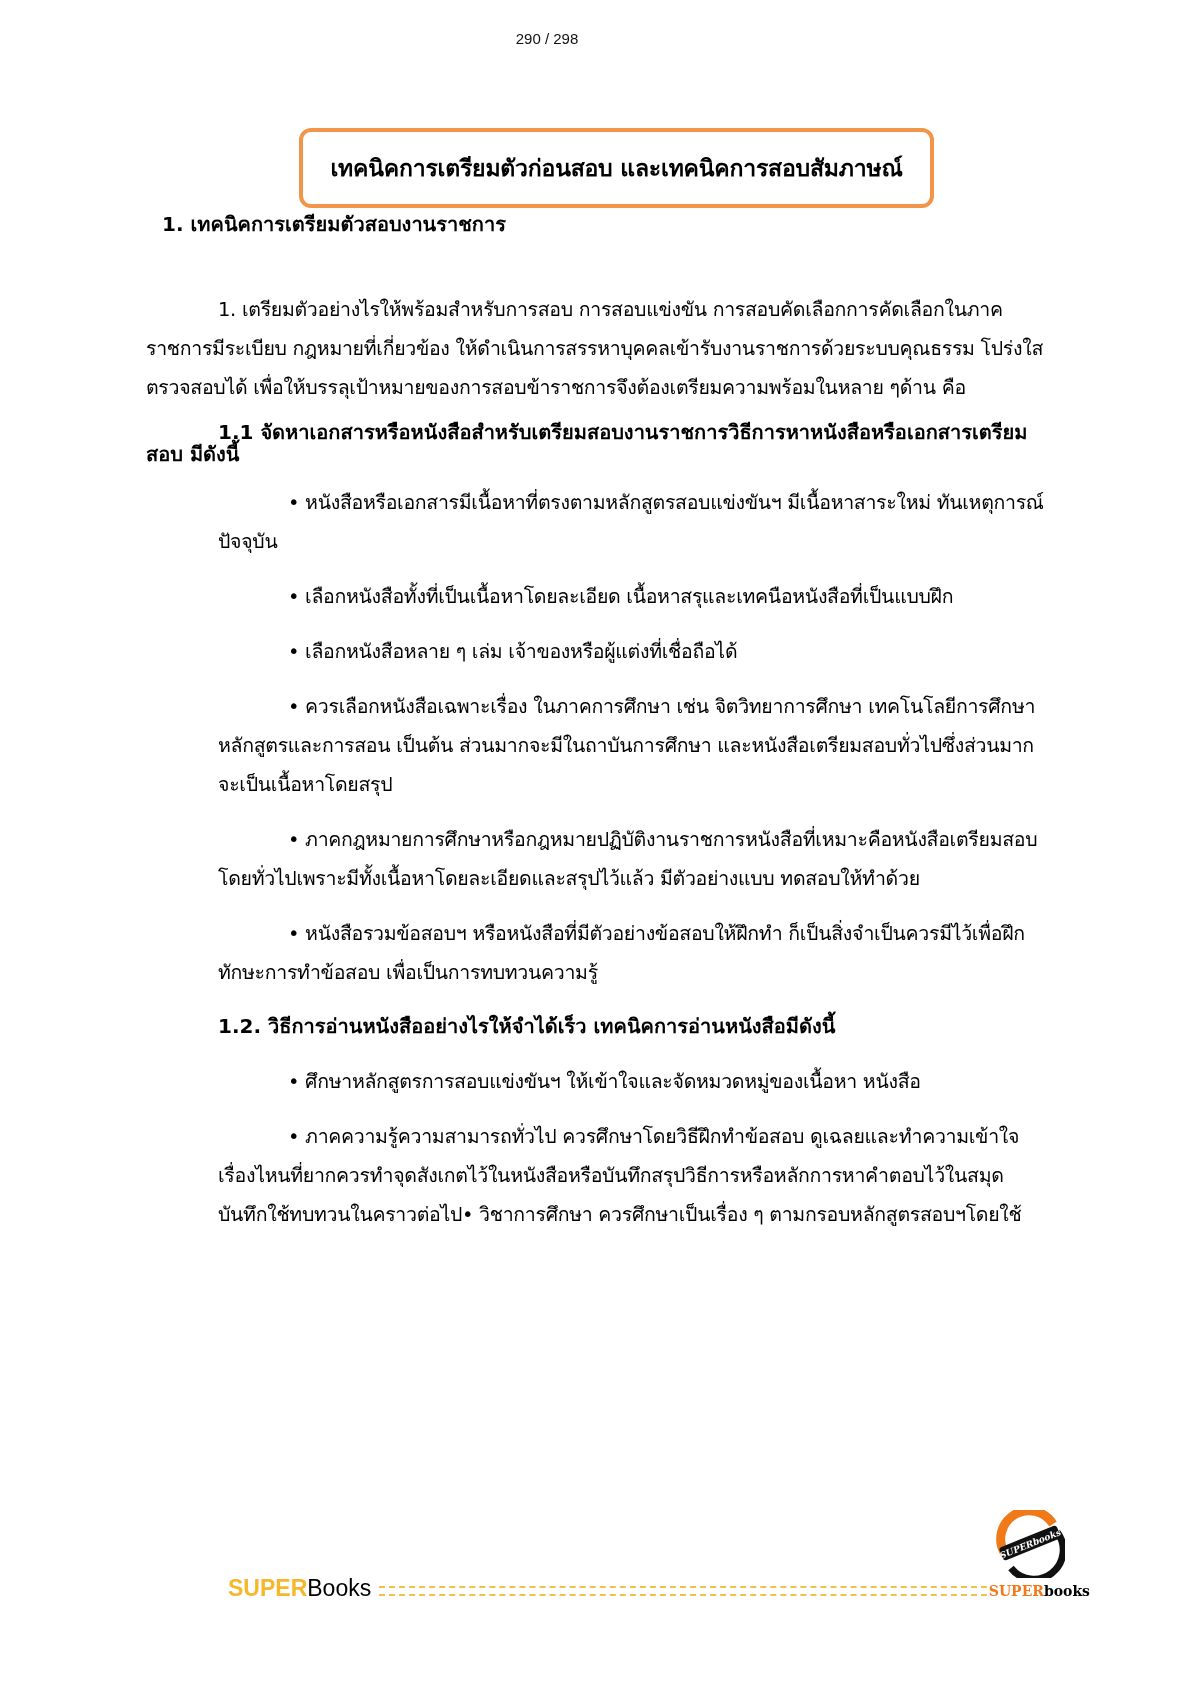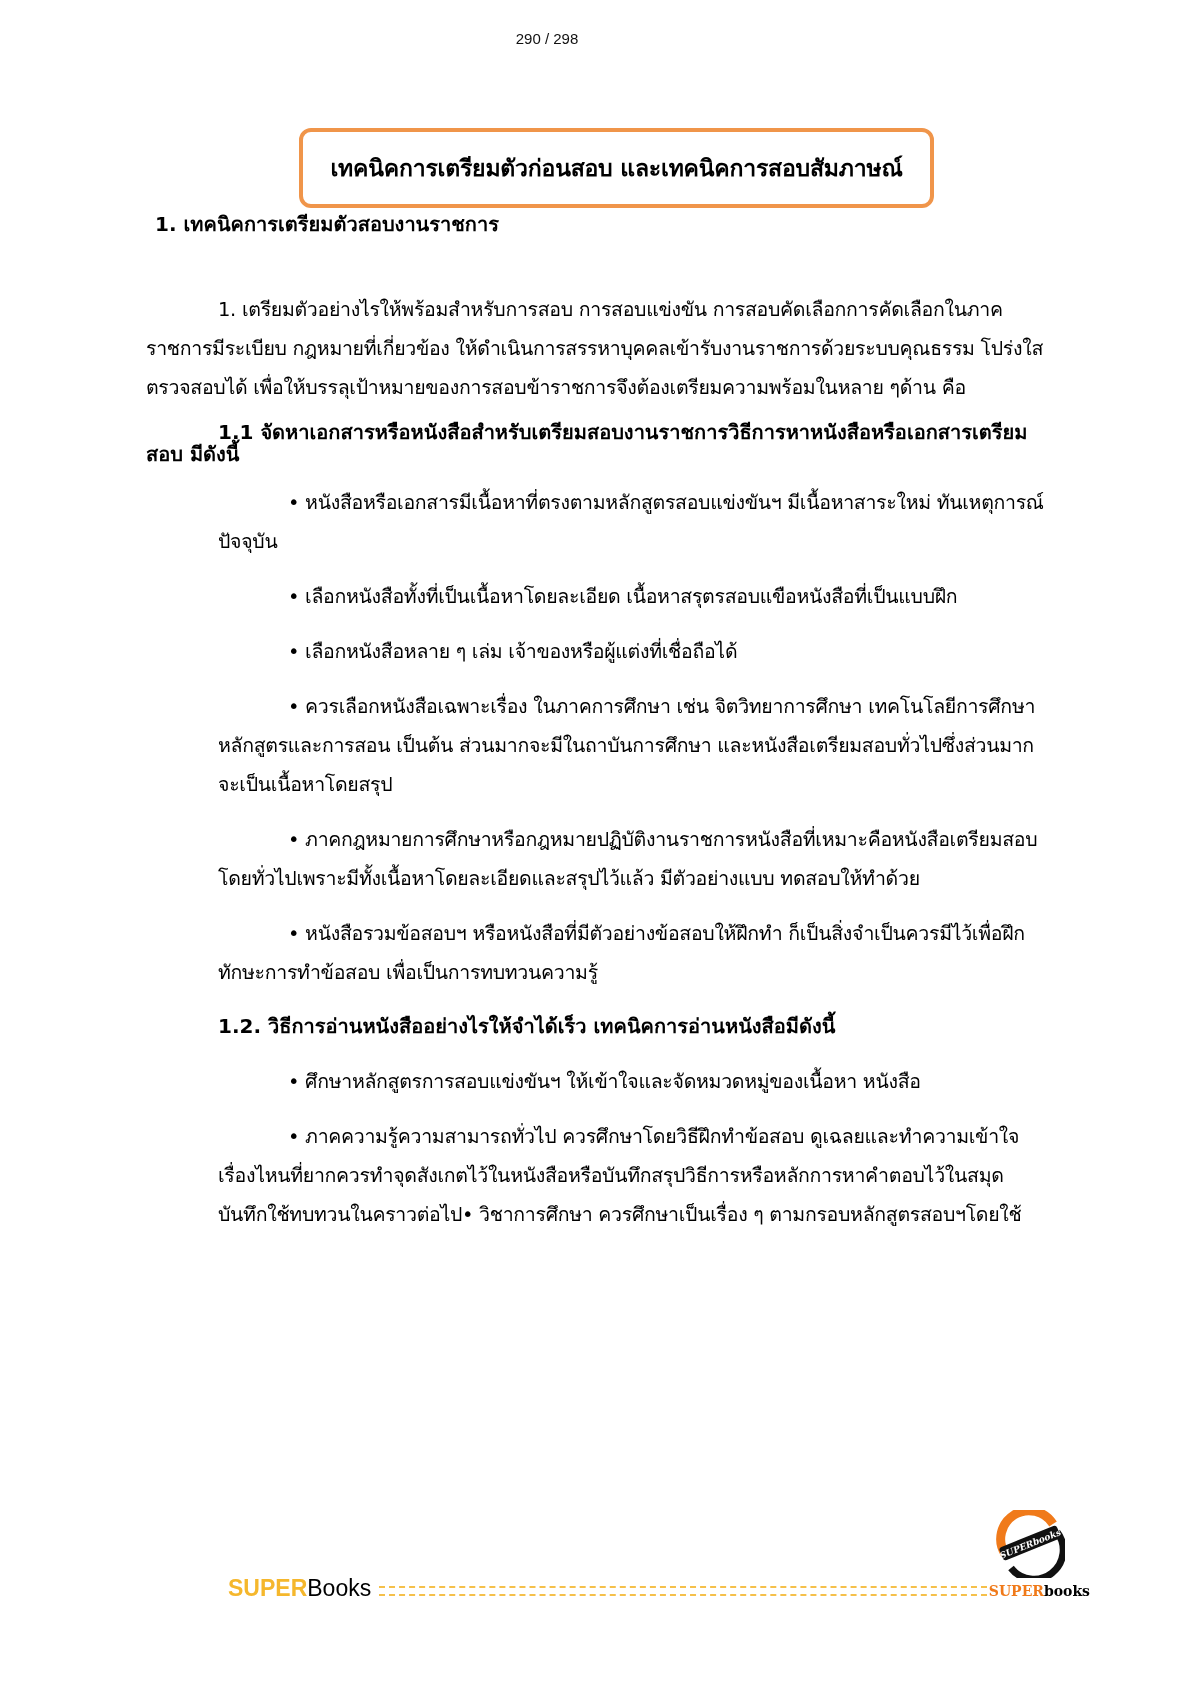--- a/index.html
+++ b/index.html
@@ -11,21 +11,21 @@
     position: absolute; top: 30px; left: 0; width: 1094px; text-align: center;
     font-family: "Liberation Sans", sans-serif; font-size: 15px; color: #111;
   }
   .title-box {
     position: absolute; left: 299px; top: 82px; width: 635px; height: 80px;
     border: 4px solid #f0954a; border-radius: 12px; box-sizing: border-box;
     display: flex; align-items: center; justify-content: center; margin-top: 46px;
   }
   .title-text { font-size: 23px; font-weight: bold; letter-spacing: -0.2px; white-space: nowrap; }
   .content { position: absolute; left: 146px; top: 206px; width: 900px; }
-  .h1 { font-size: 20px; font-weight: bold; margin: 0 0 26px 9px; line-height: 36px; }
+  .h1 { font-size: 20px; font-weight: bold; margin: 0 0 26px 16px; line-height: 36px; }
   .para { font-size: 19.5px; line-height: 39px; margin: 0 0 10px 0; letter-spacing: -0.3px; }
   .para.indent1 { text-indent: 72px; margin-top: 48px; }
   .h2 { font-size: 20px; font-weight: bold; line-height: 22px; margin: 14px 0 18px 0; text-indent: 72px; }
   .bullets { margin-left: 72px; }
   .bullet { font-size: 19.5px; line-height: 39px; margin: 0 0 16px 0; text-indent: 70px; letter-spacing: -0.3px; }
   .h3 { font-size: 20px; font-weight: bold; line-height: 36px; margin: 12px 0 18px 72px; }
   .footer {
     position: absolute; left: 228px; top: 1572px; width: 862px; height: 30px;
     display: flex; align-items: flex-end;
   }
@@ -50,21 +50,21 @@
   <span class="title-text">เทคนิคการเตรียมตัวก่อนสอบ และเทคนิคการสอบสัมภาษณ์</span>
 </div>
 
 <div class="content">
   <div class="h1">1. เทคนิคการเตรียมตัวสอบงานราชการ</div>
   <p class="para indent1">1. เตรียมตัวอย่างไรให้พร้อมสำหรับการสอบ การสอบแข่งขัน การสอบคัดเลือกการคัดเลือกในภาคราชการมีระเบียบ กฎหมายที่เกี่ยวข้อง ให้ดำเนินการสรรหาบุคคลเข้ารับงานราชการด้วยระบบคุณธรรม โปร่งใส ตรวจสอบได้ เพื่อให้บรรลุเป้าหมายของการสอบข้าราชการจึงต้องเตรียมความพร้อมในหลาย ๆด้าน คือ</p>
 
   <div class="h2">1.1 จัดหาเอกสารหรือหนังสือสำหรับเตรียมสอบงานราชการวิธีการหาหนังสือหรือเอกสารเตรียมสอบ มีดังนี้</div>
   <div class="bullets">
     <p class="bullet">• หนังสือหรือเอกสารมีเนื้อหาที่ตรงตามหลักสูตรสอบแข่งขันฯ มีเนื้อหาสาระใหม่ ทันเหตุการณ์ปัจจุบัน</p>
-    <p class="bullet">• เลือกหนังสือทั้งที่เป็นเนื้อหาโดยละเอียด เนื้อหาสรุตรสอบแขือหนังสือที่เป็นแบบฝึก</p>
+    <p class="bullet">• เลือกหนังสือทั้งที่เป็นเนื้อหาโดยละเอียด เนื้อหาสรุและเทคนือหนังสือที่เป็นแบบฝึก</p>
     <p class="bullet">• เลือกหนังสือหลาย ๆ เล่ม เจ้าของหรือผู้แต่งที่เชื่อถือได้</p>
     <p class="bullet">• ควรเลือกหนังสือเฉพาะเรื่อง ในภาคการศึกษา เช่น จิตวิทยาการศึกษา เทคโนโลยีการศึกษาหลักสูตรและการสอน   เป็นต้น ส่วนมากจะมีในถาบันการศึกษา และหนังสือเตรียมสอบทั่วไปซึ่งส่วนมากจะเป็นเนื้อหาโดยสรุป</p>
     <p class="bullet">• ภาคกฎหมายการศึกษาหรือกฎหมายปฏิบัติงานราชการหนังสือที่เหมาะคือหนังสือเตรียมสอบโดยทั่วไปเพราะมีทั้งเนื้อหาโดยละเอียดและสรุปไว้แล้ว มีตัวอย่างแบบ ทดสอบให้ทำด้วย</p>
     <p class="bullet">• หนังสือรวมข้อสอบฯ หรือหนังสือที่มีตัวอย่างข้อสอบให้ฝึกทำ ก็เป็นสิ่งจำเป็นควรมีไว้เพื่อฝึกทักษะการทำข้อสอบ เพื่อเป็นการทบทวนความรู้</p>
   </div>
 
   <div class="h3">1.2. วิธีการอ่านหนังสืออย่างไรให้จำได้เร็ว เทคนิคการอ่านหนังสือมีดังนี้</div>
   <div class="bullets">
     <p class="bullet">• ศึกษาหลักสูตรการสอบแข่งขันฯ ให้เข้าใจและจัดหมวดหมู่ของเนื้อหา หนังสือ</p>
     <p class="bullet">• ภาคความรู้ความสามารถทั่วไป ควรศึกษาโดยวิธีฝึกทำข้อสอบ ดูเฉลยและทำความเข้าใจเรื่องไหนที่ยากควรทำจุดสังเกตไว้ในหนังสือหรือบันทึกสรุปวิธีการหรือหลักการหาคำตอบไว้ในสมุดบันทึกใช้ทบทวนในคราวต่อไป• วิชาการศึกษา ควรศึกษาเป็นเรื่อง ๆ ตามกรอบหลักสูตรสอบฯโดยใช้</p>

